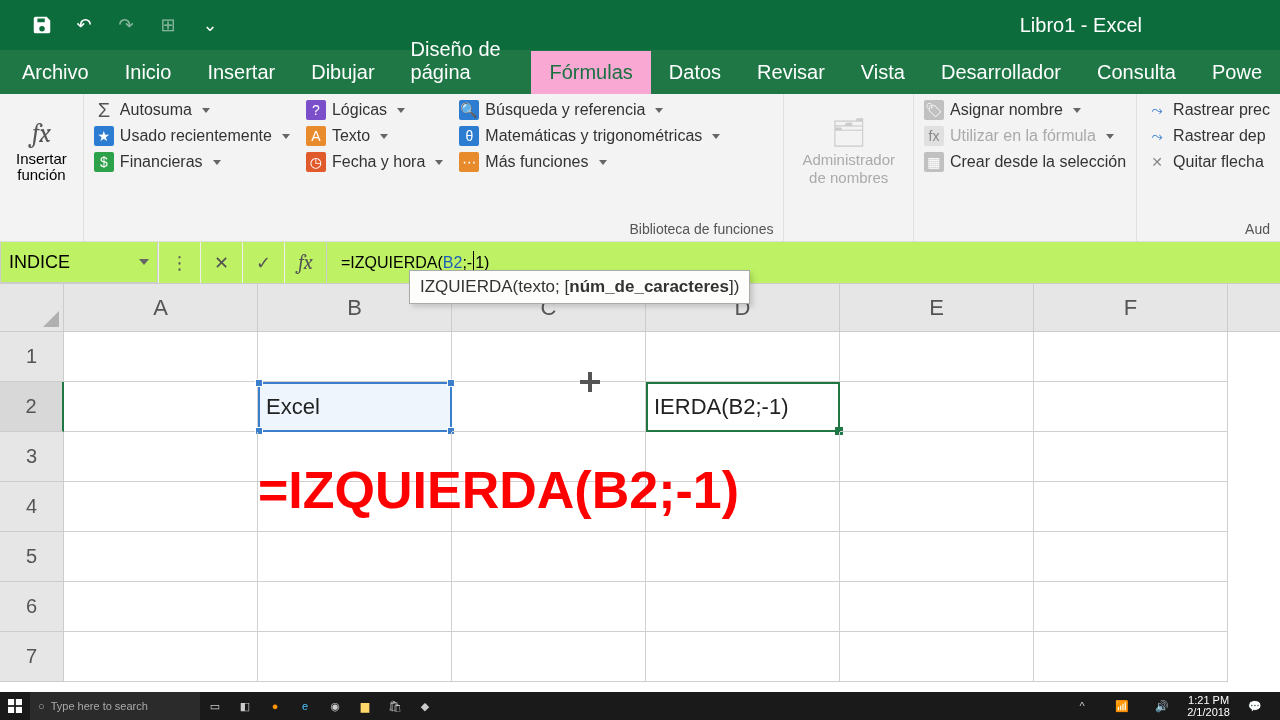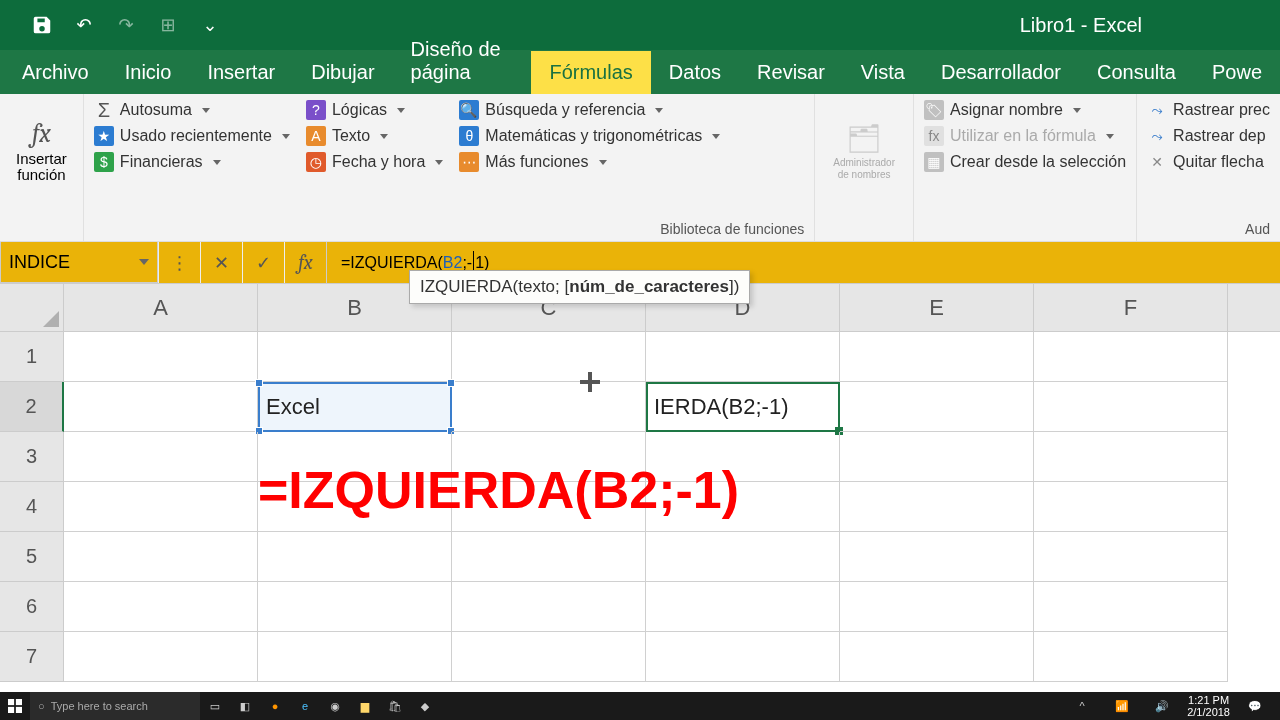--- a/index.html
+++ b/index.html
@@ -7,39 +7,39 @@
 
 
 .title-bar { height: 50px; background: #0d6c3c; display: flex; align-items: center; padding: 0 8px; color: #fff; }
 .qat { display: flex; align-items: center; gap: 18px; padding-left: 22px; }
 .qat-ico { width: 24px; height: 24px; display: inline-flex; align-items: center; justify-content: center; font-size: 18px; color: #fff; }
 .title-bar .app-title { margin-left: auto; margin-right: 130px; font-size: 20px; font-weight: 400; }
 
 
 .ribbon-tabs { background: #1e7745; display: flex; align-items: flex-end; height: 44px; padding-left: 4px; }
 .tab { color: #fff; padding: 10px 18px; font-size: 20px; cursor: pointer; }
-.tab.active { background: #fde047; color: #197141; }
+.tab.active { background: #f9a8d4; color: #197141; }
 
 
 .ribbon { background: #f3f3f3; border-bottom: 1px solid #ddd; height: 148px; display: flex; }
 .rgroup { border-right: 1px solid #e0e0e0; padding: 2px 10px 2px 10px; display: flex; flex-direction: column; justify-content: space-between; }
 .rgroup-label { text-align: right; font-size: 14px; color: #555; padding-top: 4px; padding-bottom: 2px; }
 .fx-btn { display: flex; flex-direction: column; align-items: center; justify-content: center; padding: 4px 6px; height: 110px; }
 .fx-btn .fx { font-style: italic; font-size: 26px; font-family: Cambria, serif; color: #555; }
 .fx-btn .lbl { font-size: 15px; text-align: center; line-height: 1.1; margin-top: 2px; }
 .lib-cols { display: flex; gap: 16px; height: 110px; }
 .lib-col { display: flex; flex-direction: column; justify-content: flex-start; gap: 6px; padding-top: 4px; }
 .ritem { display: flex; align-items: center; gap: 6px; font-size: 16px; color: #333; cursor: pointer; white-space: nowrap; }
 .ricn { width: 20px; height: 20px; display: inline-flex; align-items: center; justify-content: center; font-size: 14px; color: #fff; border-radius: 2px; }
 .dd::after { content: ""; display: inline-block; border-top: 5px solid #666; border-left: 4px solid transparent; border-right: 4px solid transparent; margin-left: 4px; vertical-align: middle; }
 .admin-btn { display: flex; flex-direction: column; align-items: center; justify-content: center; color: #aaa; padding: 6px 8px; height: 110px; }
-.admin-btn .lbl { font-size: 10px; text-align: center; line-height: 1.2; margin-top: 2px; }
-
-
-.formula-row { display: flex; align-items: stretch; border-bottom: 1px solid #ccc; background: #eab308; height: 42px; position: relative; }
+.admin-btn .lbl { font-size: 15px; text-align: center; line-height: 1.2; margin-top: 2px; }
+
+
+.formula-row { display: flex; align-items: stretch; border-bottom: 1px solid #ccc; background: #bef264; height: 42px; position: relative; }
 .name-box { width: 158px; border: 1px solid #ccc; border-top: none; display: flex; align-items: center; justify-content: space-between; padding: 0 8px; font-size: 18px; }
 .name-box .arr { width: 0; height: 0; border-top: 6px solid #666; border-left: 5px solid transparent; border-right: 5px solid transparent; }
 .fbar-btns { display: flex; align-items: center; border-right: 1px solid #ccc; }
 .fbar-btn { width: 42px; display: flex; align-items: center; justify-content: center; color: #555; font-size: 18px; cursor: pointer; border-left: 1px solid #eee; height: 100%; }
 .fbar-fx { font-style: italic; font-family: Cambria, serif; font-size: 20px; color: #555; }
 .fbar-input { flex: 1; display: flex; align-items: center; padding-left: 14px; font-size: 16px; }
 .fbar-input .cellref { color: #1d5fb8; }
 .fbar-input .cursor { display: inline-block; width: 1px; height: 24px; background: #000; vertical-align: middle; margin: 0 1px; }
 
 

